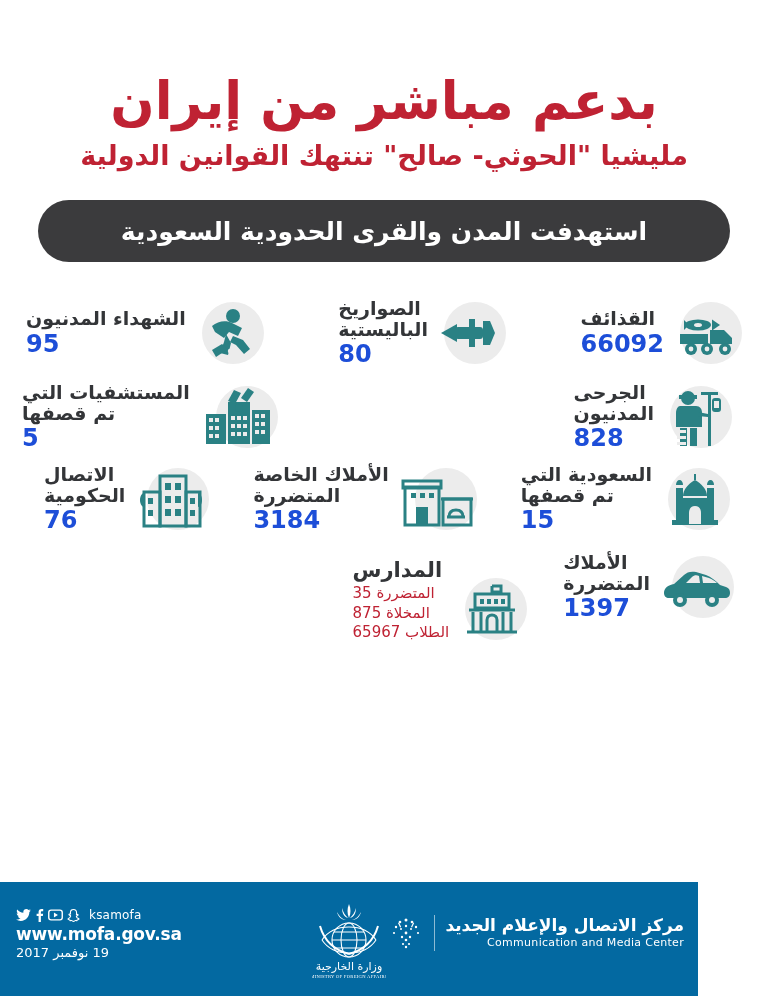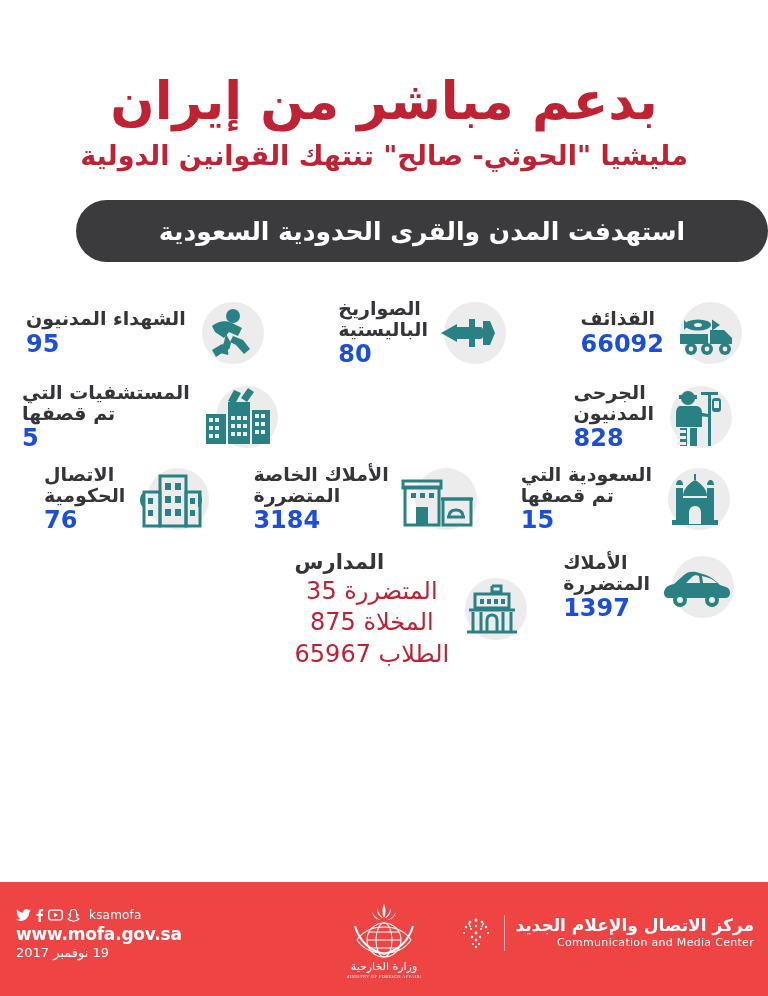--- a/index.html
+++ b/index.html
@@ -16,21 +16,21 @@
   .title{
     color:#bf2233;font-size:52px;font-weight:bold;line-height:1.05;
     letter-spacing:0px;direction:rtl;
   }
   .subtitle{
     color:#bf2233;font-size:27px;font-weight:bold;line-height:1.1;
     margin-top:12px;direction:rtl;
   }
 
   
-  .banner-wrap{display:flex;justify-content:flex-start;margin-top:30px;}
+  .banner-wrap{display:flex;justify-content:center;margin-top:30px;}
   .banner{
     background:#3b3b3d;color:#ffffff;
     border-radius:40px;
     width:692px;height:62px;
     display:flex;align-items:center;justify-content:center;
     font-size:25px;font-weight:bold;direction:rtl;
     box-sizing:border-box;padding:0 22px;
   }
 
   
@@ -58,28 +58,28 @@
   .icon-holder::before{
     content:"";position:absolute;width:62px;height:62px;border-radius:50%;
     background:#ececec;right:2px;top:6px;z-index:0;
   }
   .icon-holder svg{position:relative;z-index:1;}
 
   
   .schools .lbl-main{color:#333538;font-size:21px;font-weight:bold;text-align:left;}
   .schools-lines{margin-top:2px;}
   .sline{
-    color:#bf2233;font-size:24px;line-height:1.3;text-align:center;direction:rtl;
+    color:#bf2233;font-size:15px;line-height:1.3;text-align:left;direction:rtl;
     white-space:nowrap;
   }
 
   
   .footer{
-    position:absolute;left:0;bottom:0;width:768px;height:114px;
-    background:#ef4444;color:#fff;
+    position:absolute;left:0;bottom:0;width:698px;height:114px;
+    background:#0369a1;color:#fff;
   }
   .footer-inner{
     position:relative;width:100%;height:100%;
   }
   .foot-left{
     position:absolute;left:16px;top:26px;direction:ltr;text-align:left;
   }
   .social-row{display:flex;align-items:center;gap:4px;}
   .social-row .handle{font-size:12px;margin-left:5px;letter-spacing:.2px;}
   .site{font-size:17px;font-weight:bold;margin-top:2px;letter-spacing:-.2px;}
@@ -385,21 +385,21 @@
               <path d="M24 50v-12c0-3 2-5 5-5s5 2 5 5v12"></path>
             </g>
             <g fill="#2a8184">
               <rect x="17" y="17" width="4" height="5"></rect>
                 <rect x="24" y="17" width="4" height="5"></rect>
               <rect x="31" y="17" width="4" height="5"></rect>
                 <rect x="38" y="17" width="4" height="5"></rect>
             </g>
           </svg>
         </div>
-        <div class="cell-text" style="">
+        <div class="cell-text" style="margin-top:8px;">
           <div class="lbl-main">المدارس</div>
           <div class="schools-lines">
             <div class="sline">المتضررة 35</div>
             <div class="sline">المخلاة 875</div>
             <div class="sline">الطلاب 65967</div>
           </div>
         </div>
       </div>
 
     </div>

